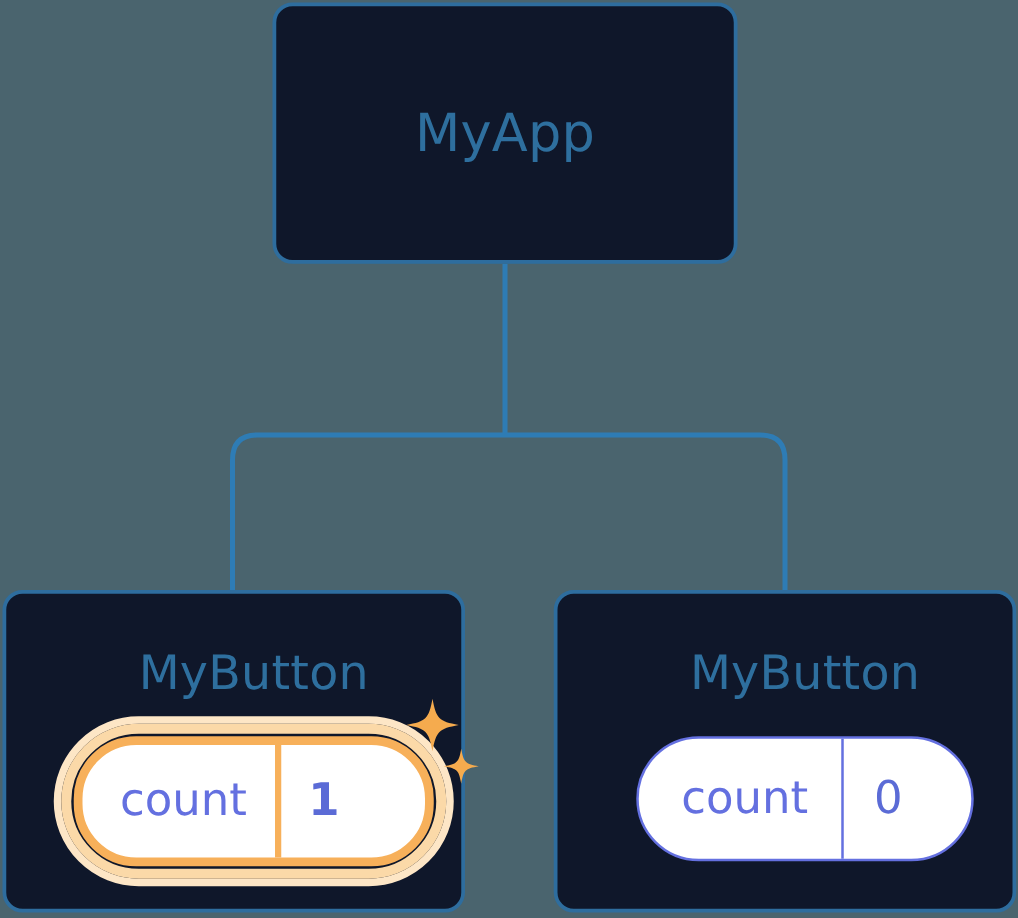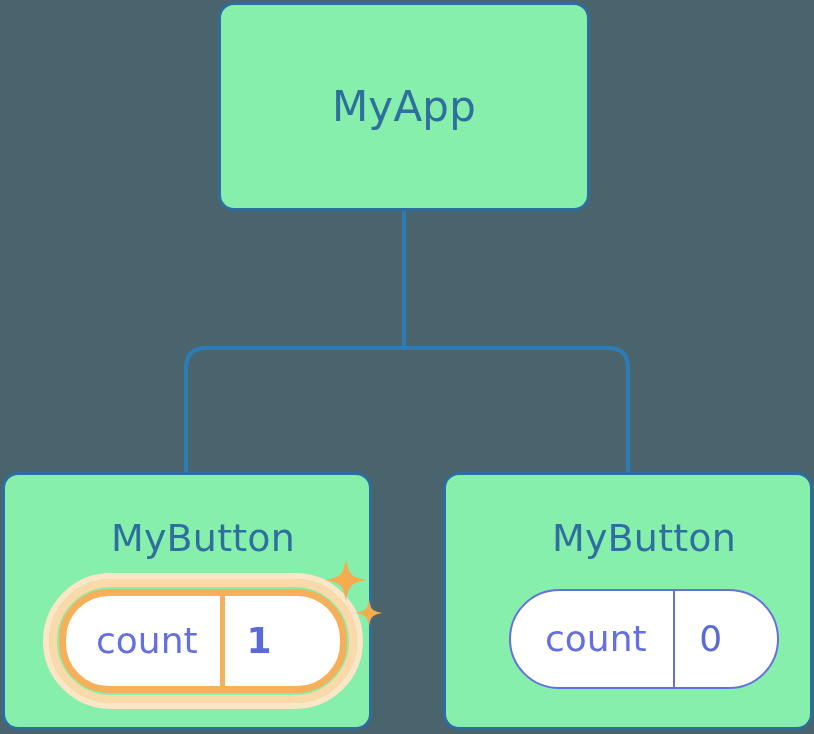--- a/index.html
+++ b/index.html
@@ -27,21 +27,21 @@
     left: 0;
     top: 0;
     width: 814px;
     height: 734px;
     pointer-events: none;
   }
 
   
   .node {
     position: absolute;
-    background: #86efac;
+    background: #0f172a;
     border: 3px solid #2e6d9e;
     border-radius: 16px;
     box-sizing: border-box;
     display: flex;
     flex-direction: column;
     align-items: center;
   }
 
   .node-root {
     left: 218px;

